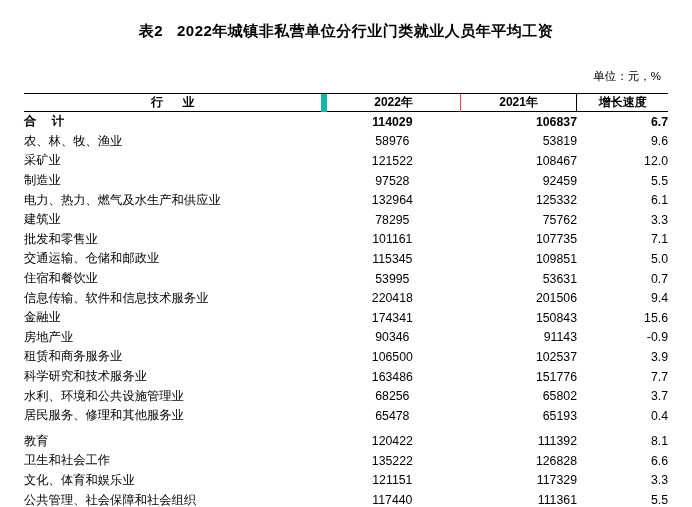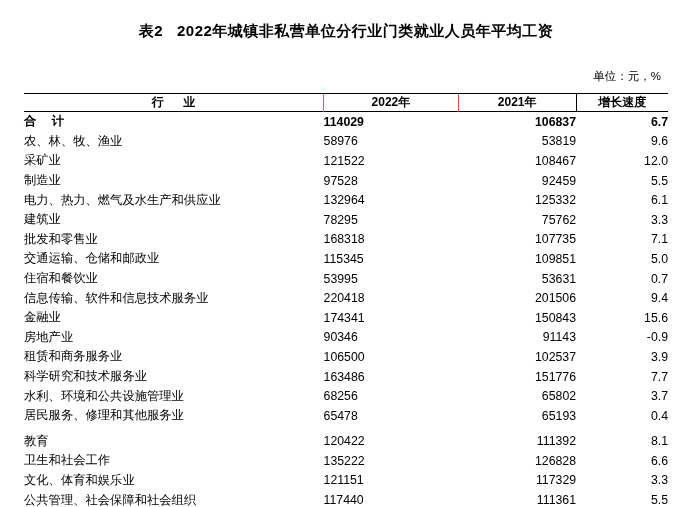--- a/index.html
+++ b/index.html
@@ -64,34 +64,34 @@
     border-top: 1.6px solid #000;
     height: 0;
     font-size: 0;
     line-height: 0;
   }
   th.c-ind {
     width: 306px;
     letter-spacing: 8px;
     text-indent: 8px;
   }
-  th.c-y22 { width: 140px; border-left: 1px solid #14b8a6; }
+  th.c-y22 { width: 140px; border-left: 6px solid #14b8a6; }
   th.c-y21 { width: 122px; border-left: 1px solid #ef4444; }
   th.c-gr  { width: 96px;  border-left: 1px solid #000; }
 
   tbody td {
     height: 19.6px;
     font-size: 12.3px;
   }
   td.ind {
     padding-left: 6px;
     white-space: nowrap;
   }
   td.num {
-    text-align: left;
+    text-align: center;
     padding-right: 42px;
   }
   td.num2 {
     text-align: right;
     padding-right: 28px;
   }
   td.gr {
     text-align: right;
     padding-right: 22px;
   }
@@ -167,21 +167,21 @@
           <td class="gr">6.1</td>
         </tr>
         <tr>
           <td class="ind">建筑业</td>
           <td class="num">78295</td>
           <td class="num2">75762</td>
           <td class="gr">3.3</td>
         </tr>
         <tr>
           <td class="ind">批发和零售业</td>
-          <td class="num">168318</td>
+          <td class="num">101161</td>
           <td class="num2">107735</td>
           <td class="gr">7.1</td>
         </tr>
         <tr>
           <td class="ind">交通运输、仓储和邮政业</td>
           <td class="num">115345</td>
           <td class="num2">109851</td>
           <td class="gr">5.0</td>
         </tr>
         <tr>

